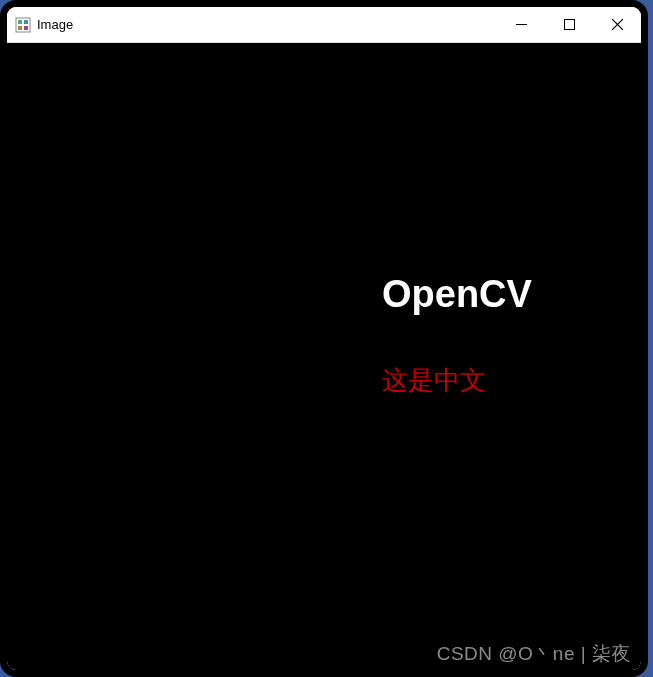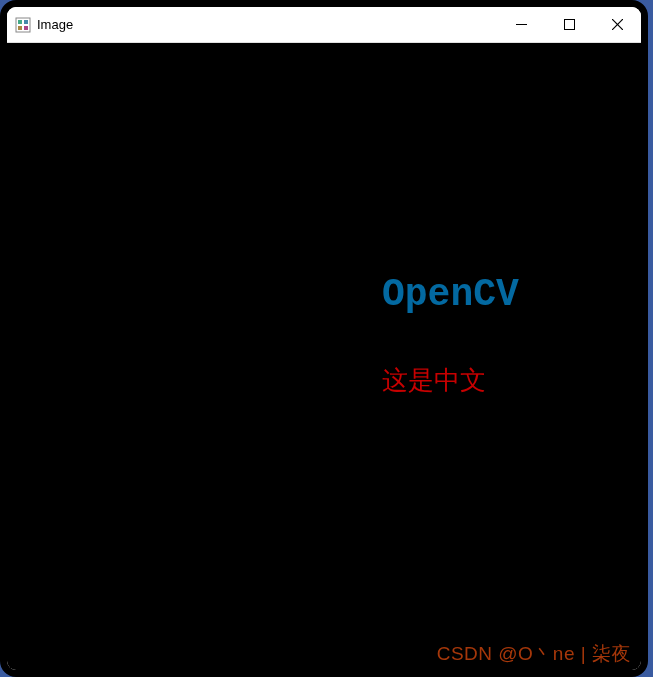--- a/index.html
+++ b/index.html
@@ -71,40 +71,40 @@
     }
     .client-area {
       flex: 1;
       background: #000;
       position: relative;
     }
     .canvas-text-1 {
       position: absolute;
       left: 375px;
       top: 230px;
-      color: #0369a1;
-      font-family: Liberation Mono, monospace;
+      color: #ffffff;
+      font-family: Liberation Sans, sans-serif;
       font-weight: bold;
       font-size: 38px;
       letter-spacing: 0px;
     }
     .canvas-text-2 {
       position: absolute;
       left: 375px;
       top: 320px;
       color: #c80000;
       font-family: "SimHei", "Microsoft YaHei", sans-serif;
       font-weight: normal;
       font-size: 26px;
     }
     .watermark {
       position: absolute;
       right: 10px;
       bottom: 3px;
-      color: #c2410c;
+      color: #a3a3a3;
       font-size: 19px;
       font-family: "Microsoft YaHei", Arial, sans-serif;
       opacity: 0.85;
       letter-spacing: 0.5px;
     }
   </style>
 </head>
 <body>
 
 <div class="window">

